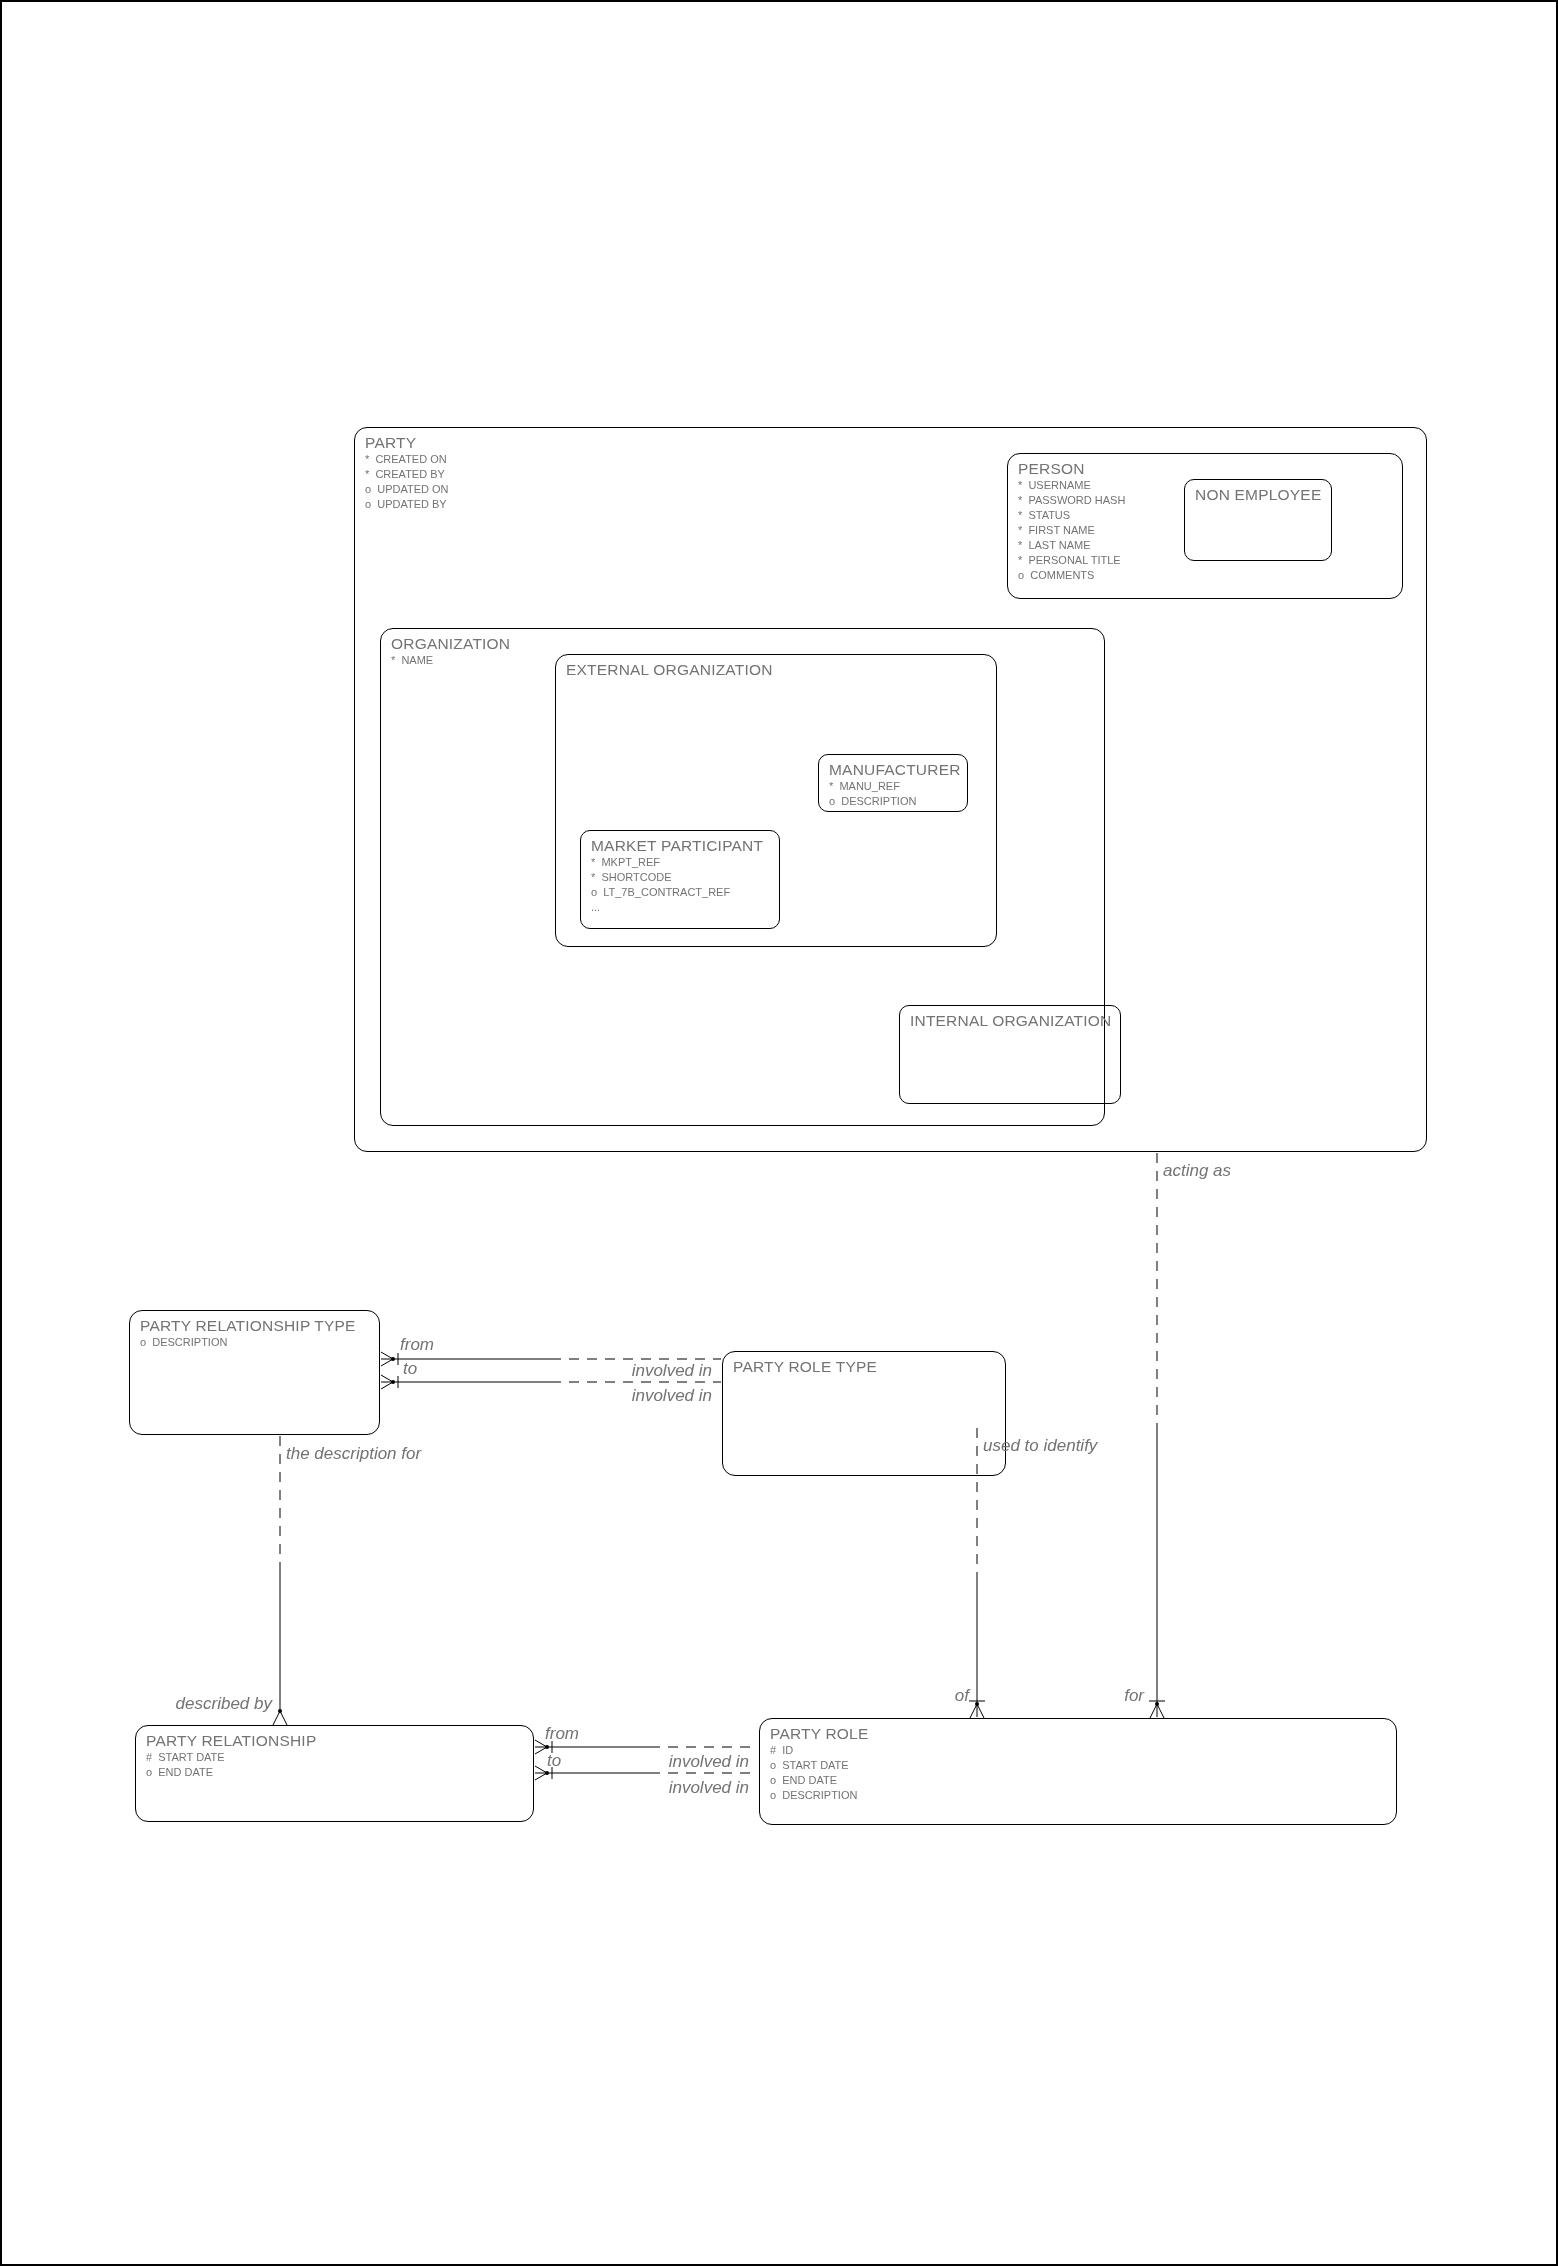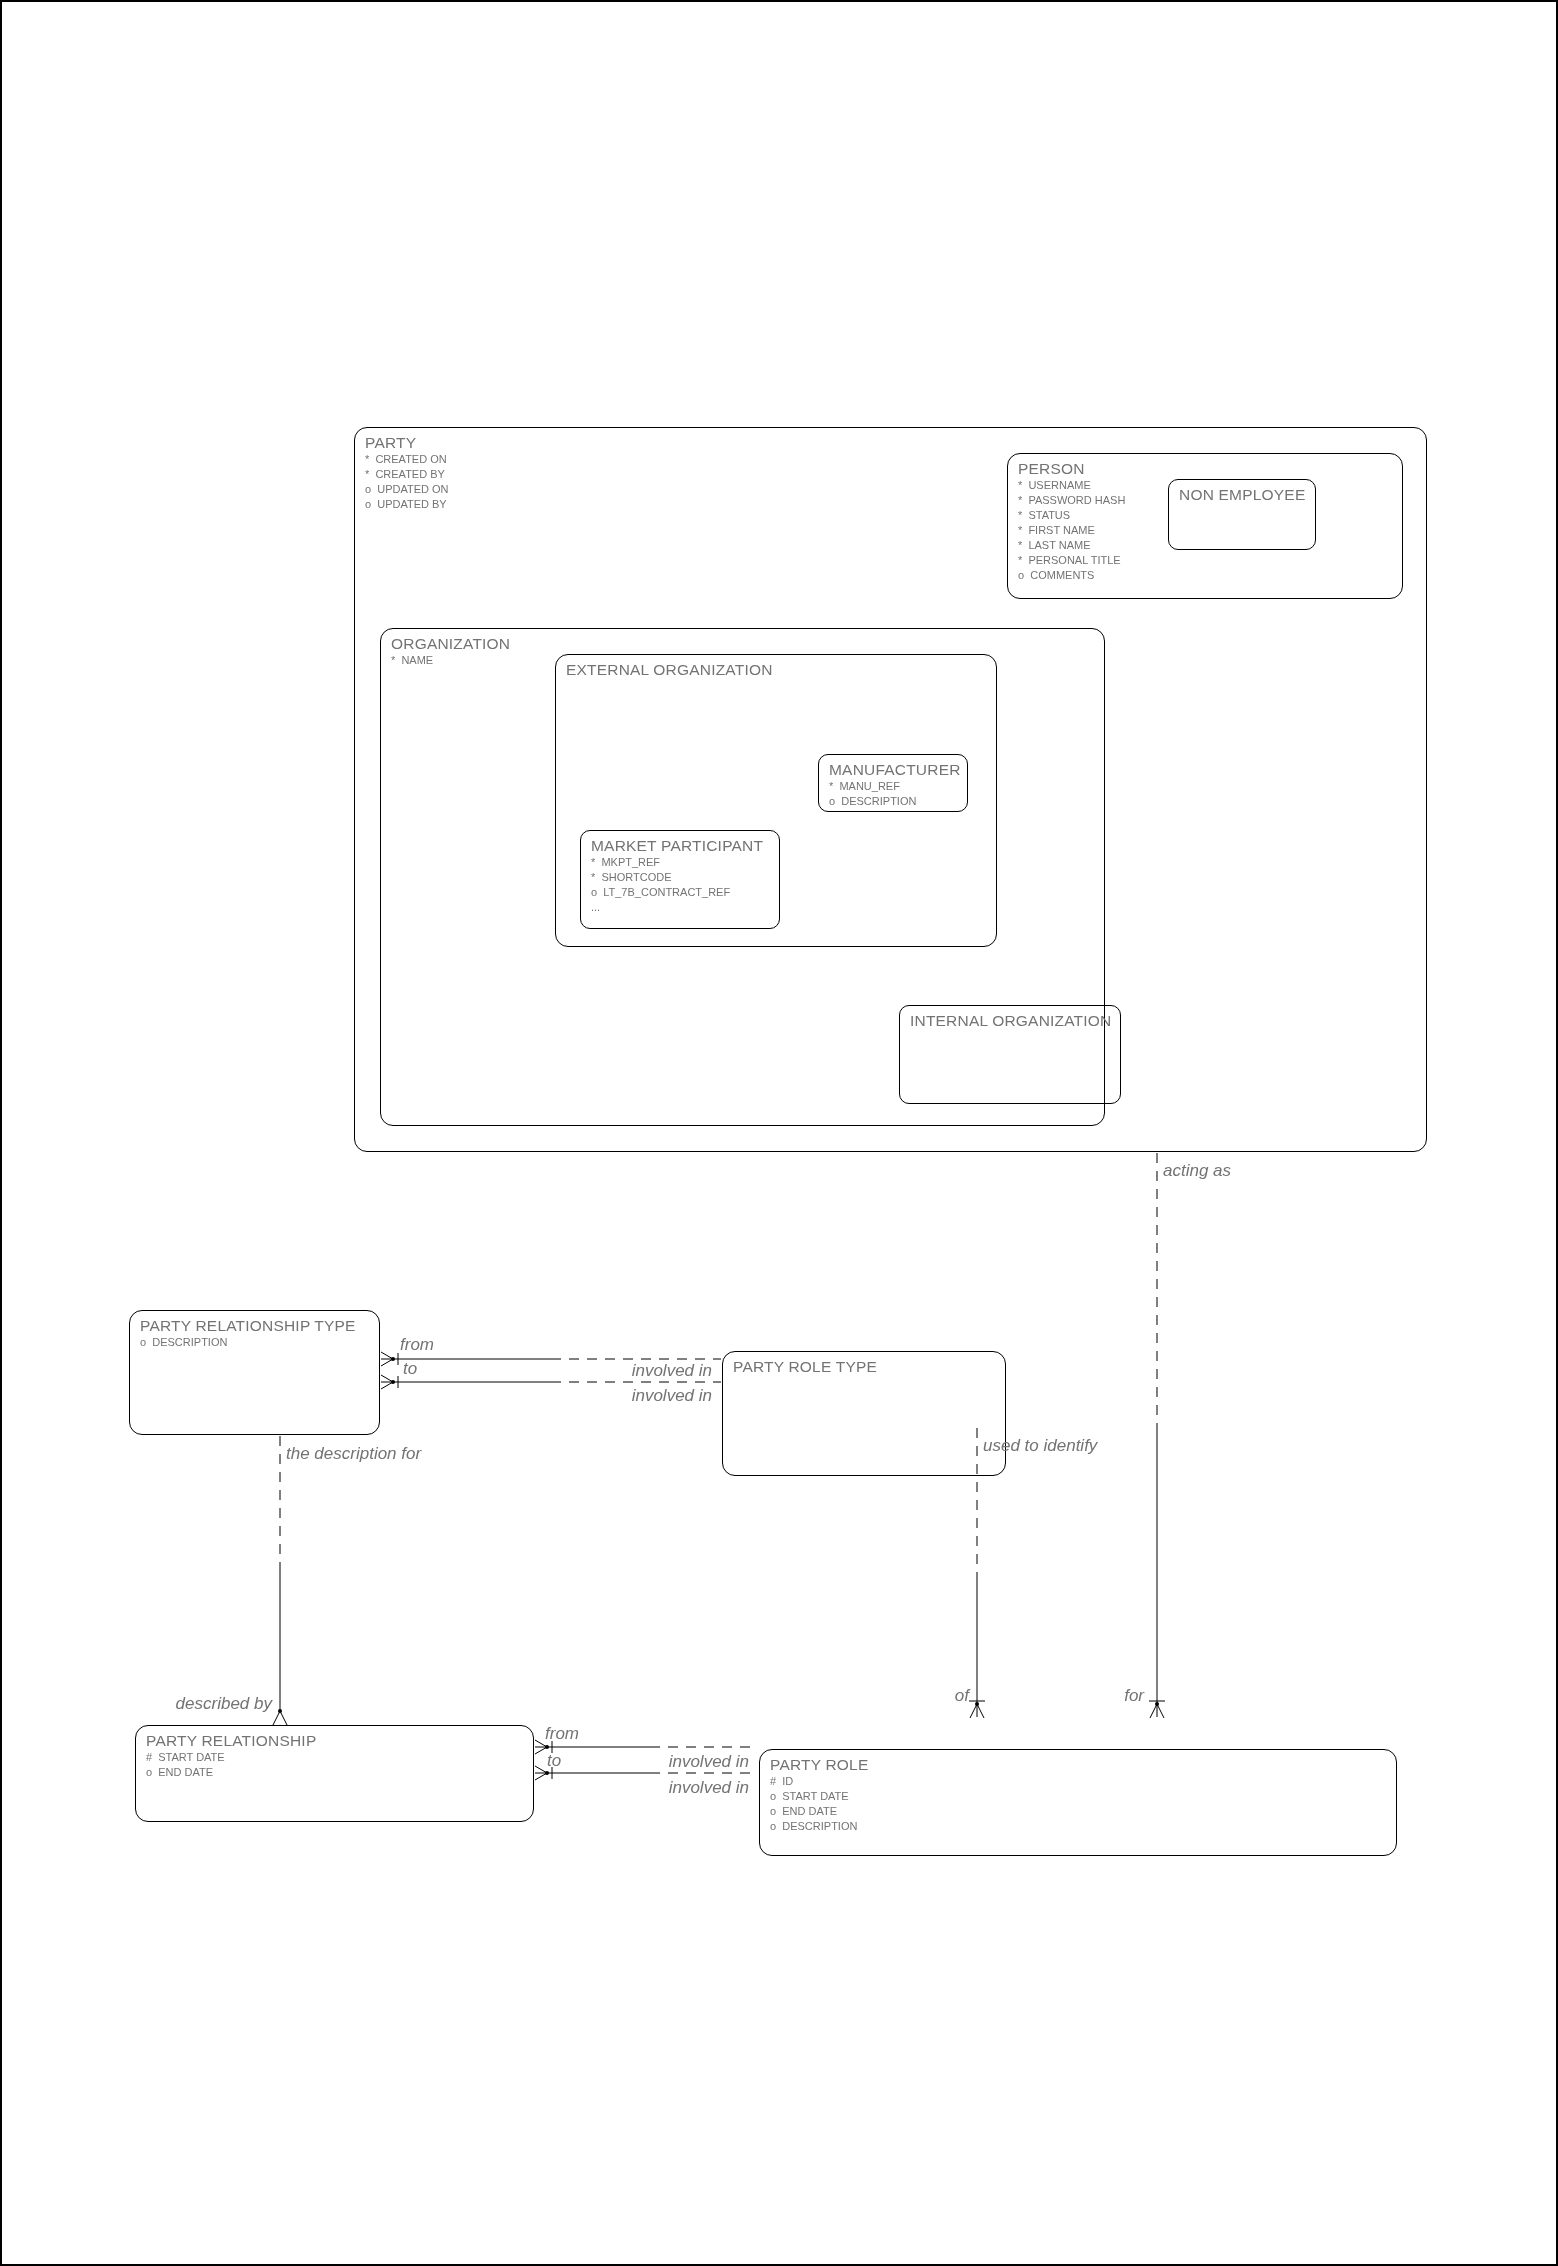--- a/index.html
+++ b/index.html
@@ -109,21 +109,21 @@
     <div class="entity" style="left:652px;top:25px;width:396px;height:146px;">
       <div class="e-title">PERSON</div>
       <div class="attr">*  USERNAME</div>
       <div class="attr">*  PASSWORD HASH</div>
       <div class="attr">*  STATUS</div>
       <div class="attr">*  FIRST NAME</div>
       <div class="attr">*  LAST NAME</div>
       <div class="attr">*  PERSONAL TITLE</div>
       <div class="attr">o  COMMENTS</div>
 
-      <div class="entity" style="left:160px;top:25px;width:148px;height:71px;border-radius:10px;">
+      <div class="entity" style="left:176px;top:25px;width:148px;height:82px;border-radius:10px;">
         <div class="e-title">NON EMPLOYEE</div>
       </div>
     </div>
 
     <div class="entity" style="left:25px;top:200px;width:725px;height:498px;">
       <div class="e-title">ORGANIZATION</div>
       <div class="attr">*  NAME</div>
 
       <div class="entity" style="left:174px;top:25px;width:442px;height:293px;">
         <div class="e-title">EXTERNAL ORGANIZATION</div>
@@ -157,21 +157,21 @@
   <div class="entity" style="left:720px;top:1332px;width:284px;height:125px;margin-top:17px;">
     <div class="e-title">PARTY ROLE TYPE</div>
   </div>
 
   <div class="entity" style="left:133px;top:1723px;width:399px;height:97px;">
     <div class="e-title">PARTY RELATIONSHIP</div>
     <div class="attr">#  START DATE</div>
     <div class="attr">o  END DATE</div>
   </div>
 
-  <div class="entity" style="left:757px;top:1716px;width:638px;height:107px;margin-top:31px;">
+  <div class="entity" style="left:757px;top:1716px;width:638px;height:107px;">
     <div class="e-title">PARTY ROLE</div>
     <div class="attr">#  ID</div>
     <div class="attr">o  START DATE</div>
     <div class="attr">o  END DATE</div>
     <div class="attr">o  DESCRIPTION</div>
   </div>
 
   <div class="rel-label" style="left:1161px;top:1161px;">acting as</div>
   <div class="rel-label r" style="left:1087px;top:1686px;width:55px;">for</div>
   <div class="rel-label r" style="left:912px;top:1686px;width:55px;">of</div>

